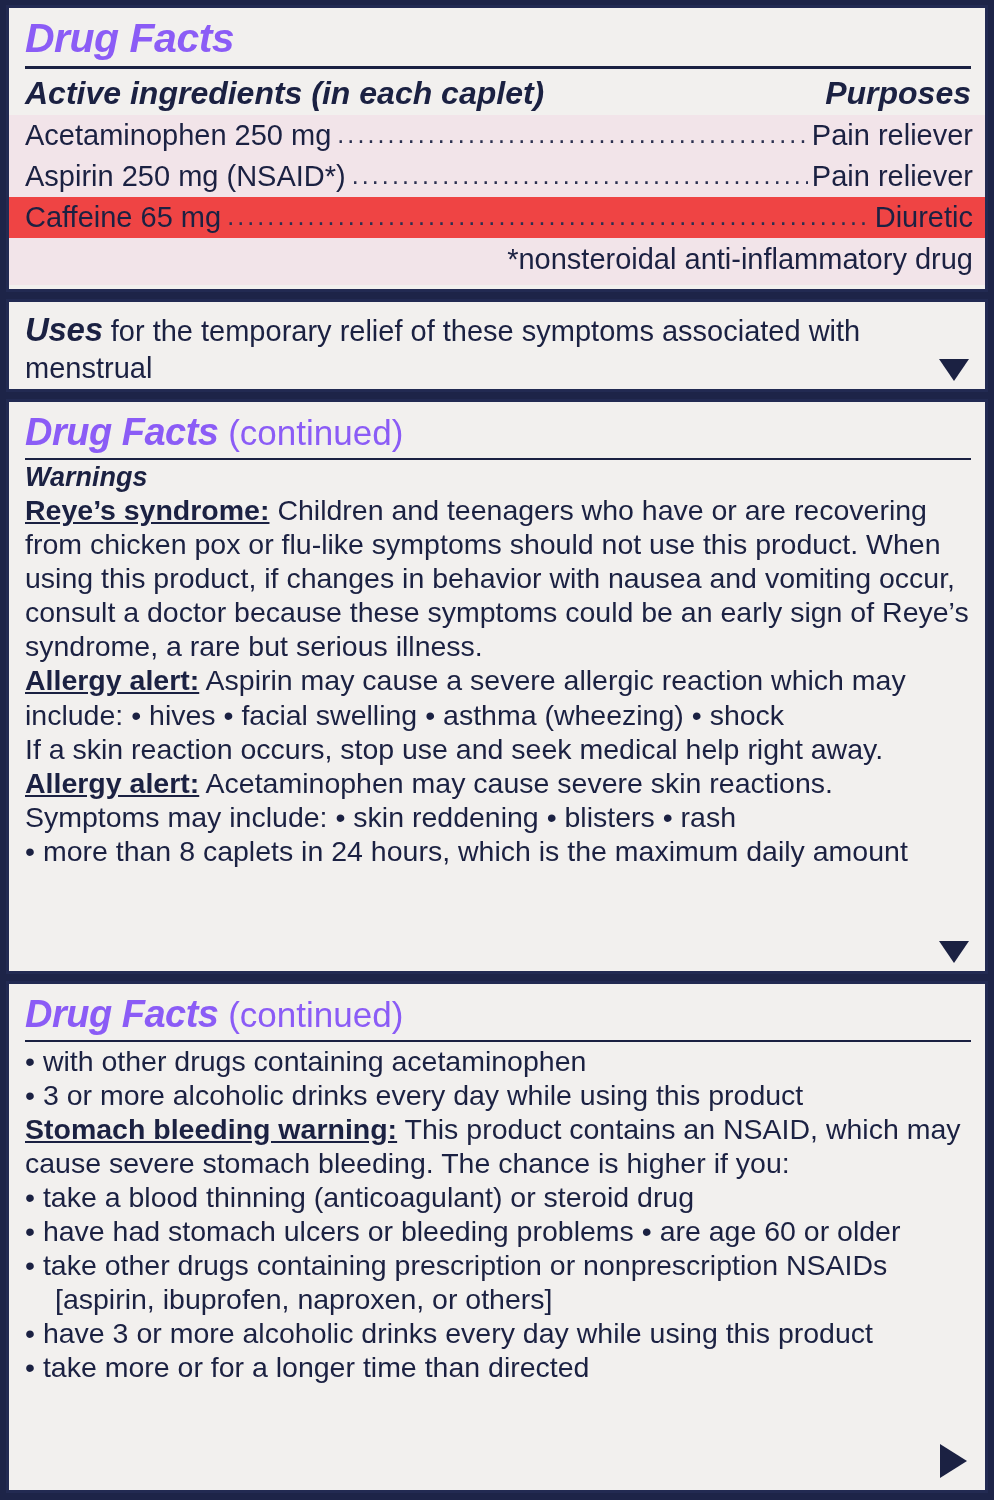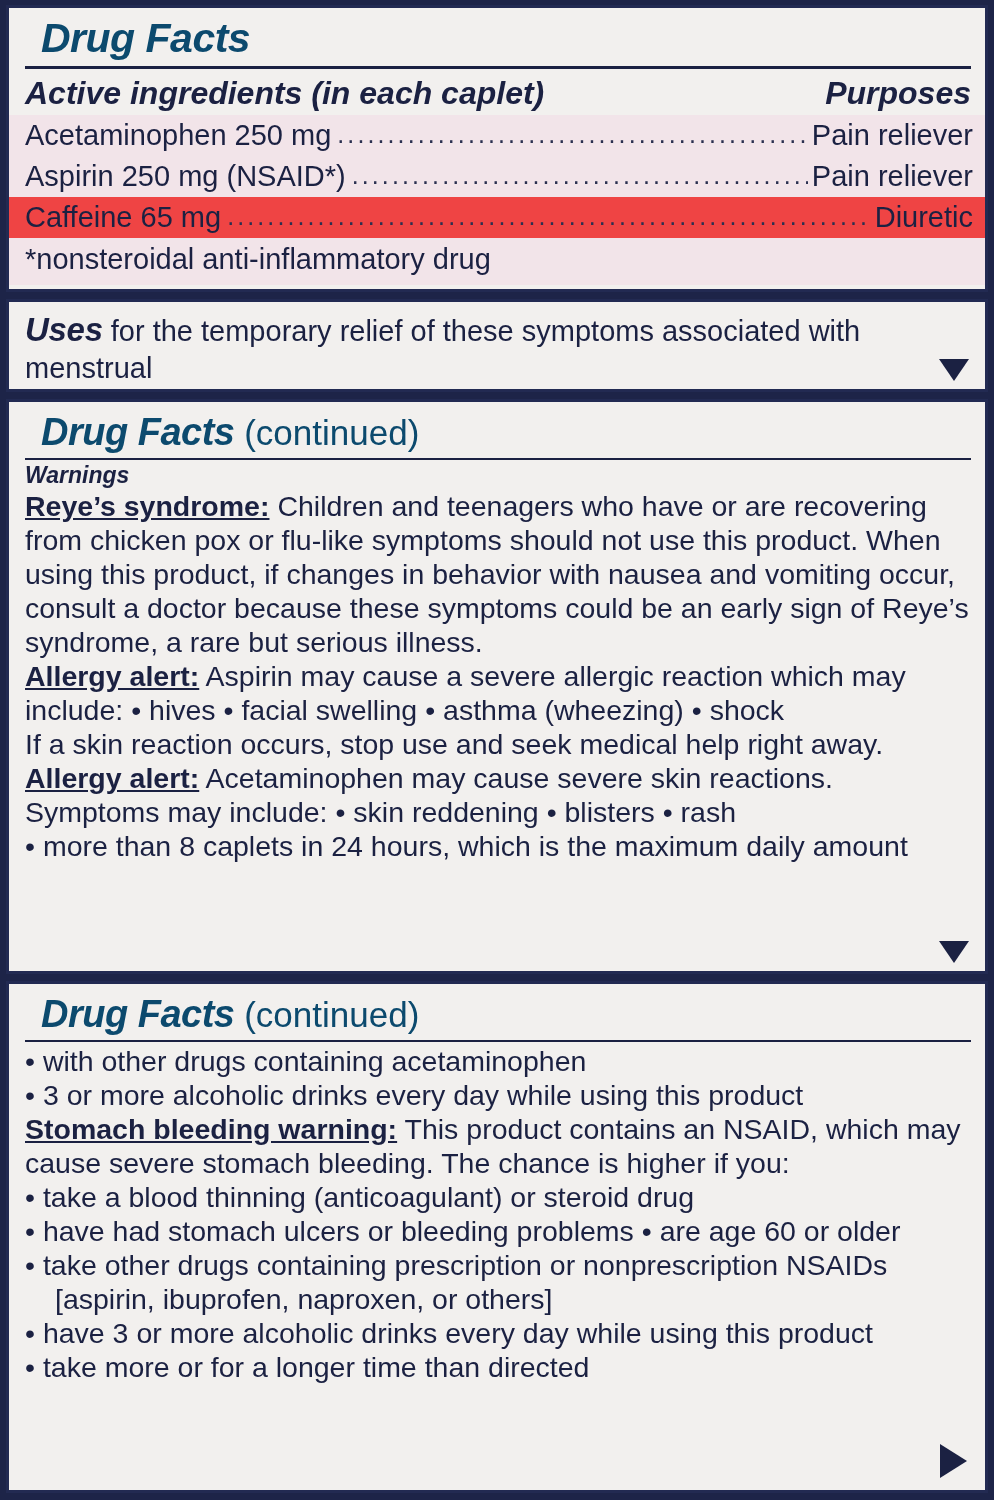--- a/index.html
+++ b/index.html
@@ -40,23 +40,22 @@
   .panel-inner { padding: 2px 14px 2px 16px; }
 
   
   .df-title {
     font-weight: bold;
     font-style: italic;
     font-size: 41px;
     line-height: 1.12;
     letter-spacing: -0.5px;
     padding: 6px 0 4px 0;
-    color: #0c4a6e;
-    white-space: nowrap;
-    margin-left: 16px;
+    color: #8b5cf6;
+    white-space: nowrap;
   }
   .df-title .cont {
     font-style: normal;
     font-weight: normal;
     font-size: 35px;
     letter-spacing: 0;
   }
   .rule-heavy {
     border-bottom: 3px solid #1b2142;
     margin: 0 0 2px 0;
@@ -75,27 +74,27 @@
     justify-content: space-between;
     align-items: flex-end;
     padding: 4px 0 2px 0;
     white-space: nowrap;
   }
   .sec-head .purposes-col { font-size: 32px; }
 
   .warnings-head {
     font-weight: bold;
     font-style: italic;
-    font-size: 23px;
+    font-size: 27px;
     line-height: 1.1;
     padding: 3px 0 1px 0;
   }
 
   
-  .ai-wrap { margin: 0 -16px 0 -16px; }
+  .ai-wrap { margin: 0 -16px 0 -16px; text-align: right; }
   .ai-row {
     display: flex;
     align-items: baseline;
     font-size: 29px;
     line-height: 1.28;
     padding: 2px 14px 2px 16px;
     white-space: nowrap;
   }
   .ai-row.tint { background: #f2e4e9; }
   .ai-row.plain { background: #ef4444; }

